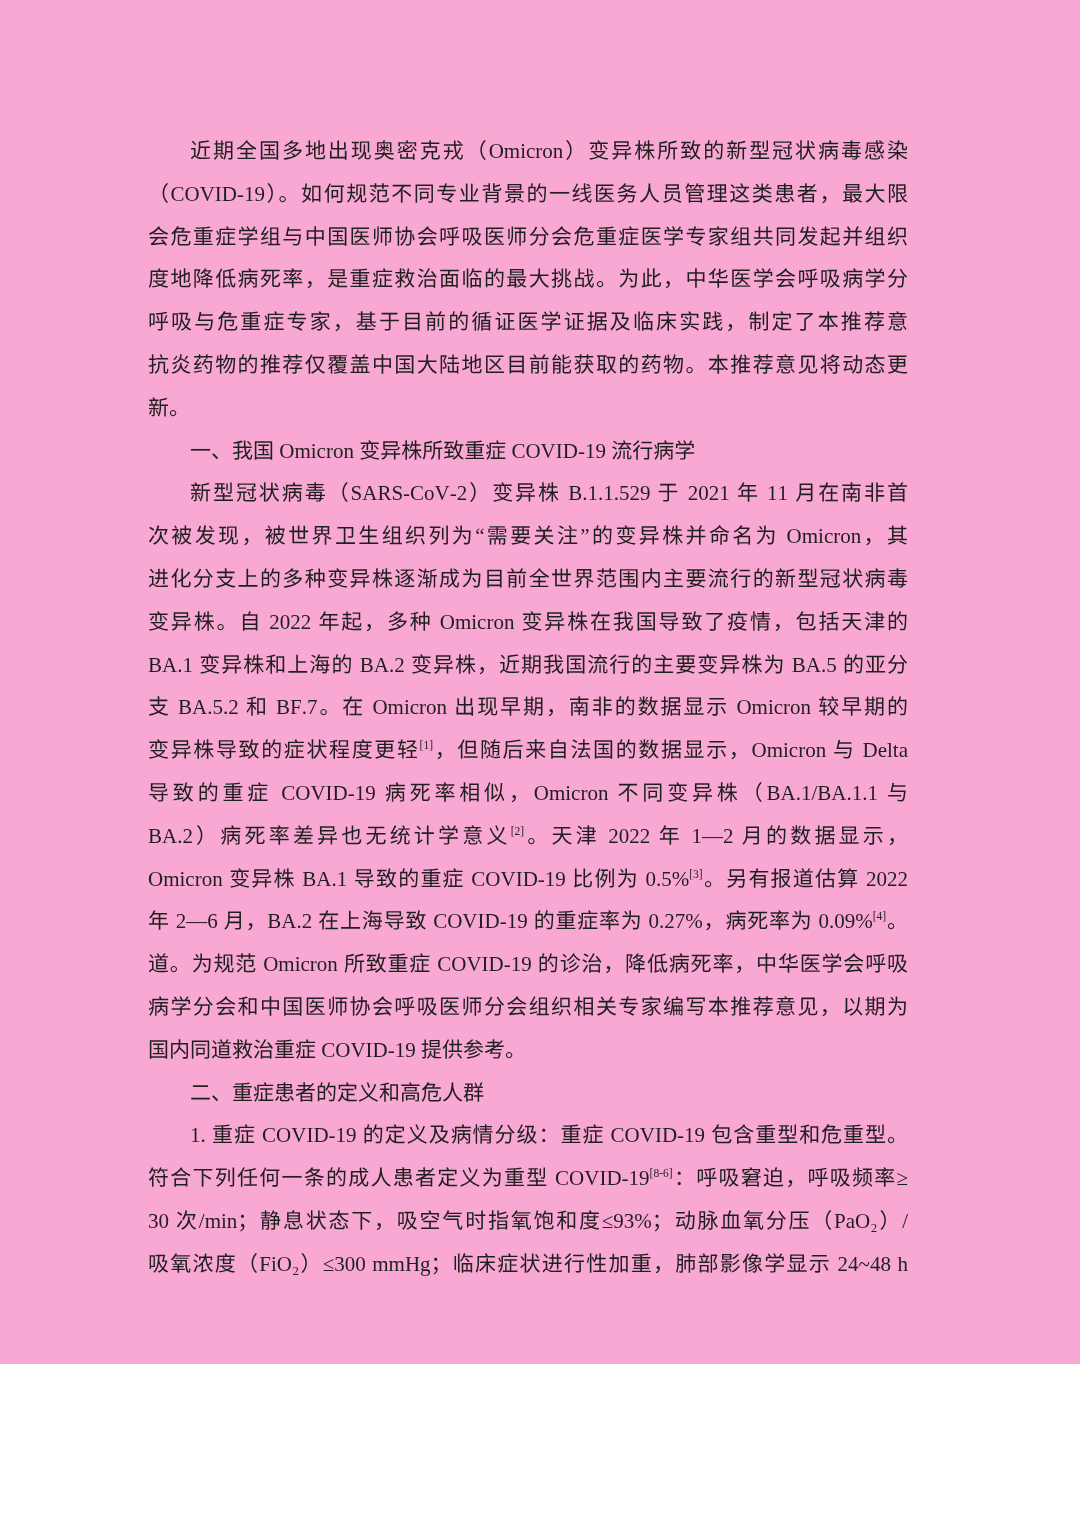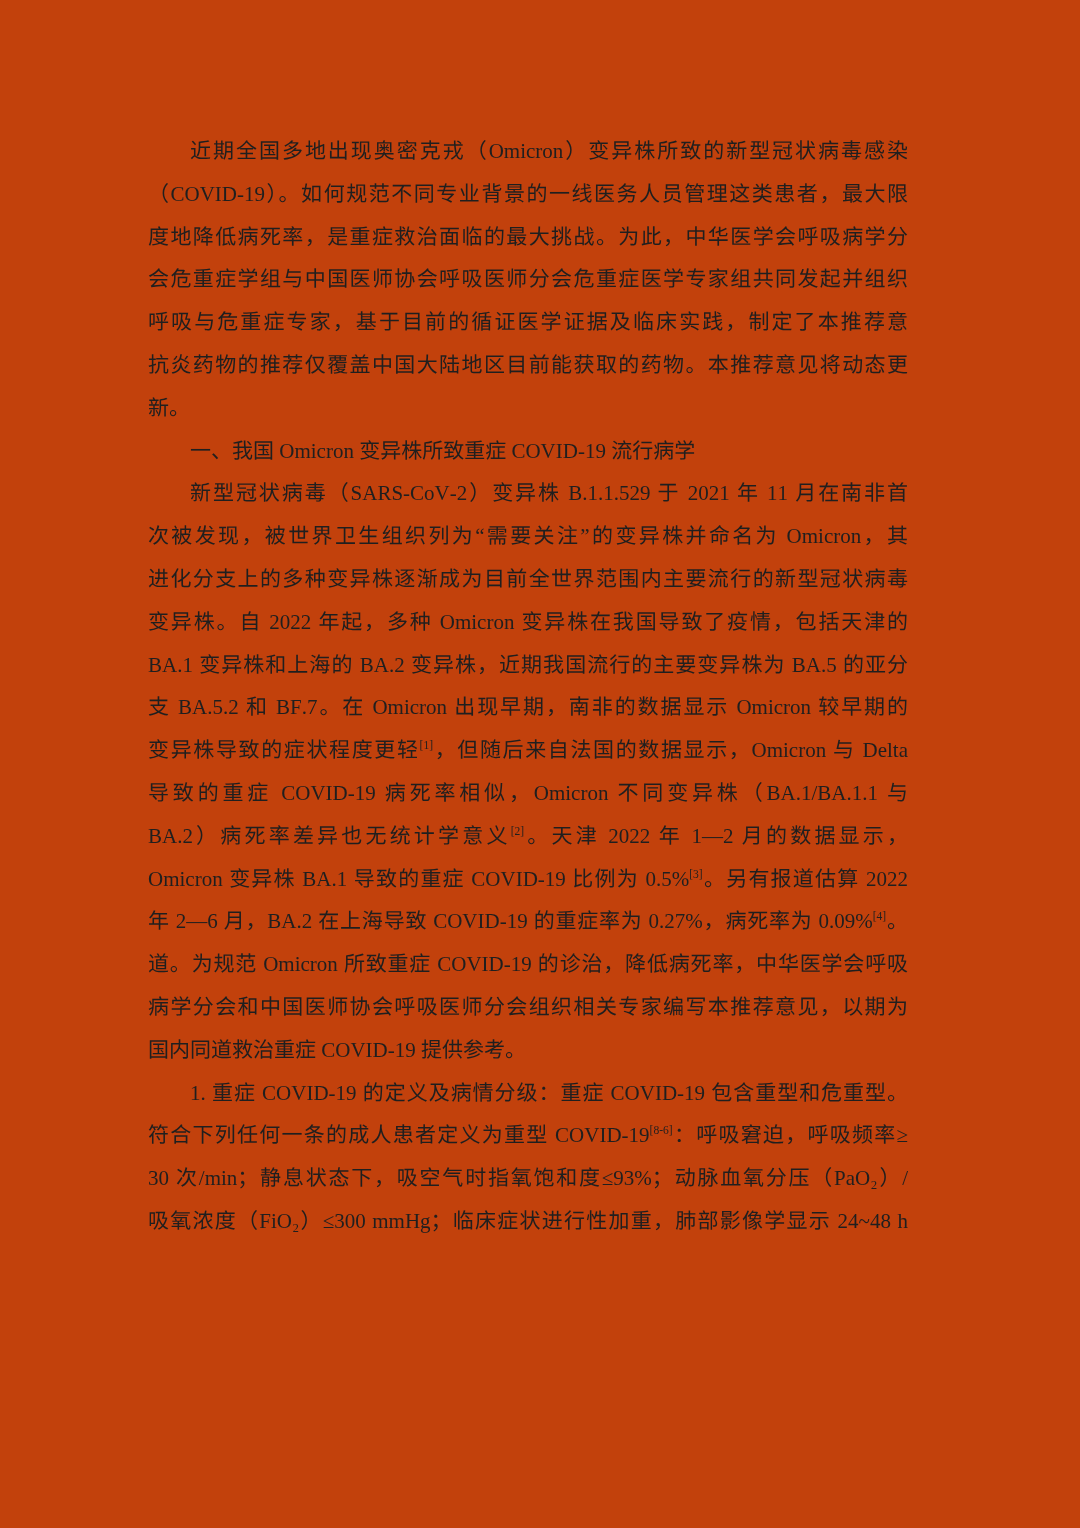--- a/index.html
+++ b/index.html
@@ -3,22 +3,22 @@
 <meta charset="utf-8">
 <style>
   html, body {
     margin: 0;
     padding: 0;
     background: #ffffff;
   }
   .page {
     position: relative;
     width: 1080px;
-    height: 1528px;
-    background: #c2410c;
+    height: 1364px;
+    background: #f9a8d4;
     overflow: hidden;
     font-family: "Liberation Serif", "DejaVu Serif", serif;
   }
   .text-block {
     position: absolute;
     left: 148px;
     top: 130px;
     width: 760px;
     font-size: 21px;
     color: #1f1f1f;
@@ -47,38 +47,39 @@
     letter-spacing: 0;
   }
 </style>
 </head>
 <body>
 
 <div class="page">
   <div class="text-block" style="color: rgb(31, 31, 31);">
       <div class="line first just">近期全国多地出现奥密克戎（Omicron）变异株所致的新型冠状病毒感染</div>
       <div class="line just">（COVID-19）。如何规范不同专业背景的一线医务人员管理这类患者，最大限</div>
+      <div class="line just">会危重症学组与中国医师协会呼吸医师分会危重症医学专家组共同发起并组织</div>
       <div class="line just">度地降低病死率，是重症救治面临的最大挑战。为此，中华医学会呼吸病学分</div>
-      <div class="line just">会危重症学组与中国医师协会呼吸医师分会危重症医学专家组共同发起并组织</div>
       <div class="line just">呼吸与危重症专家，基于目前的循证医学证据及临床实践，制定了本推荐意</div>
       <div class="line just">抗炎药物的推荐仅覆盖中国大陆地区目前能获取的药物。本推荐意见将动态更</div>
       <div class="line">新。</div>
       <div class="line first">一、我国 Omicron 变异株所致重症 COVID-19 流行病学</div>
       <div class="line first just">新型冠状病毒（SARS-CoV-2）变异株 B.1.1.529 于 2021 年 11 月在南非首</div>
       <div class="line just">次被发现，被世界卫生组织列为“需要关注”的变异株并命名为 Omicron，其</div>
       <div class="line just">进化分支上的多种变异株逐渐成为目前全世界范围内主要流行的新型冠状病毒</div>
       <div class="line just">变异株。自 2022 年起，多种 Omicron 变异株在我国导致了疫情，包括天津的</div>
       <div class="line just">BA.1 变异株和上海的 BA.2 变异株，近期我国流行的主要变异株为 BA.5 的亚分</div>
       <div class="line just">支 BA.5.2 和 BF.7。在 Omicron 出现早期，南非的数据显示 Omicron 较早期的</div>
       <div class="line just">变异株导致的症状程度更轻<sup>[1]</sup>，但随后来自法国的数据显示，Omicron 与 Delta</div>
       <div class="line just">导致的重症 COVID-19 病死率相似，Omicron 不同变异株（BA.1/BA.1.1 与</div>
       <div class="line just">BA.2）病死率差异也无统计学意义<sup>[2]</sup>。天津 2022 年 1—2 月的数据显示，</div>
       <div class="line just">Omicron 变异株 BA.1 导致的重症 COVID-19 比例为 0.5%<sup>[3]</sup>。另有报道估算 2022</div>
       <div class="line just">年 2—6 月，BA.2 在上海导致 COVID-19 的重症率为 0.27%，病死率为 0.09%<sup>[4]</sup>。</div>
       <div class="line just">道。为规范 Omicron 所致重症 COVID-19 的诊治，降低病死率，中华医学会呼吸</div>
       <div class="line just">病学分会和中国医师协会呼吸医师分会组织相关专家编写本推荐意见，以期为</div>
       <div class="line">国内同道救治重症 COVID-19 提供参考。</div>
+      <div class="line first">二、重症患者的定义和高危人群</div>
       <div class="line first just">1. 重症 COVID-19 的定义及病情分级：重症 COVID-19 包含重型和危重型。</div>
       <div class="line just">符合下列任何一条的成人患者定义为重型 COVID-19<sup>[8-6]</sup>：呼吸窘迫，呼吸频率≥</div>
       <div class="line just">30 次/min；静息状态下，吸空气时指氧饱和度≤93%；动脉血氧分压（PaO₂）/</div>
       <div class="line just">吸氧浓度（FiO₂）≤300 mmHg；临床症状进行性加重，肺部影像学显示 24~48 h</div>
     </div>
 </div>
 
 </body></html>

